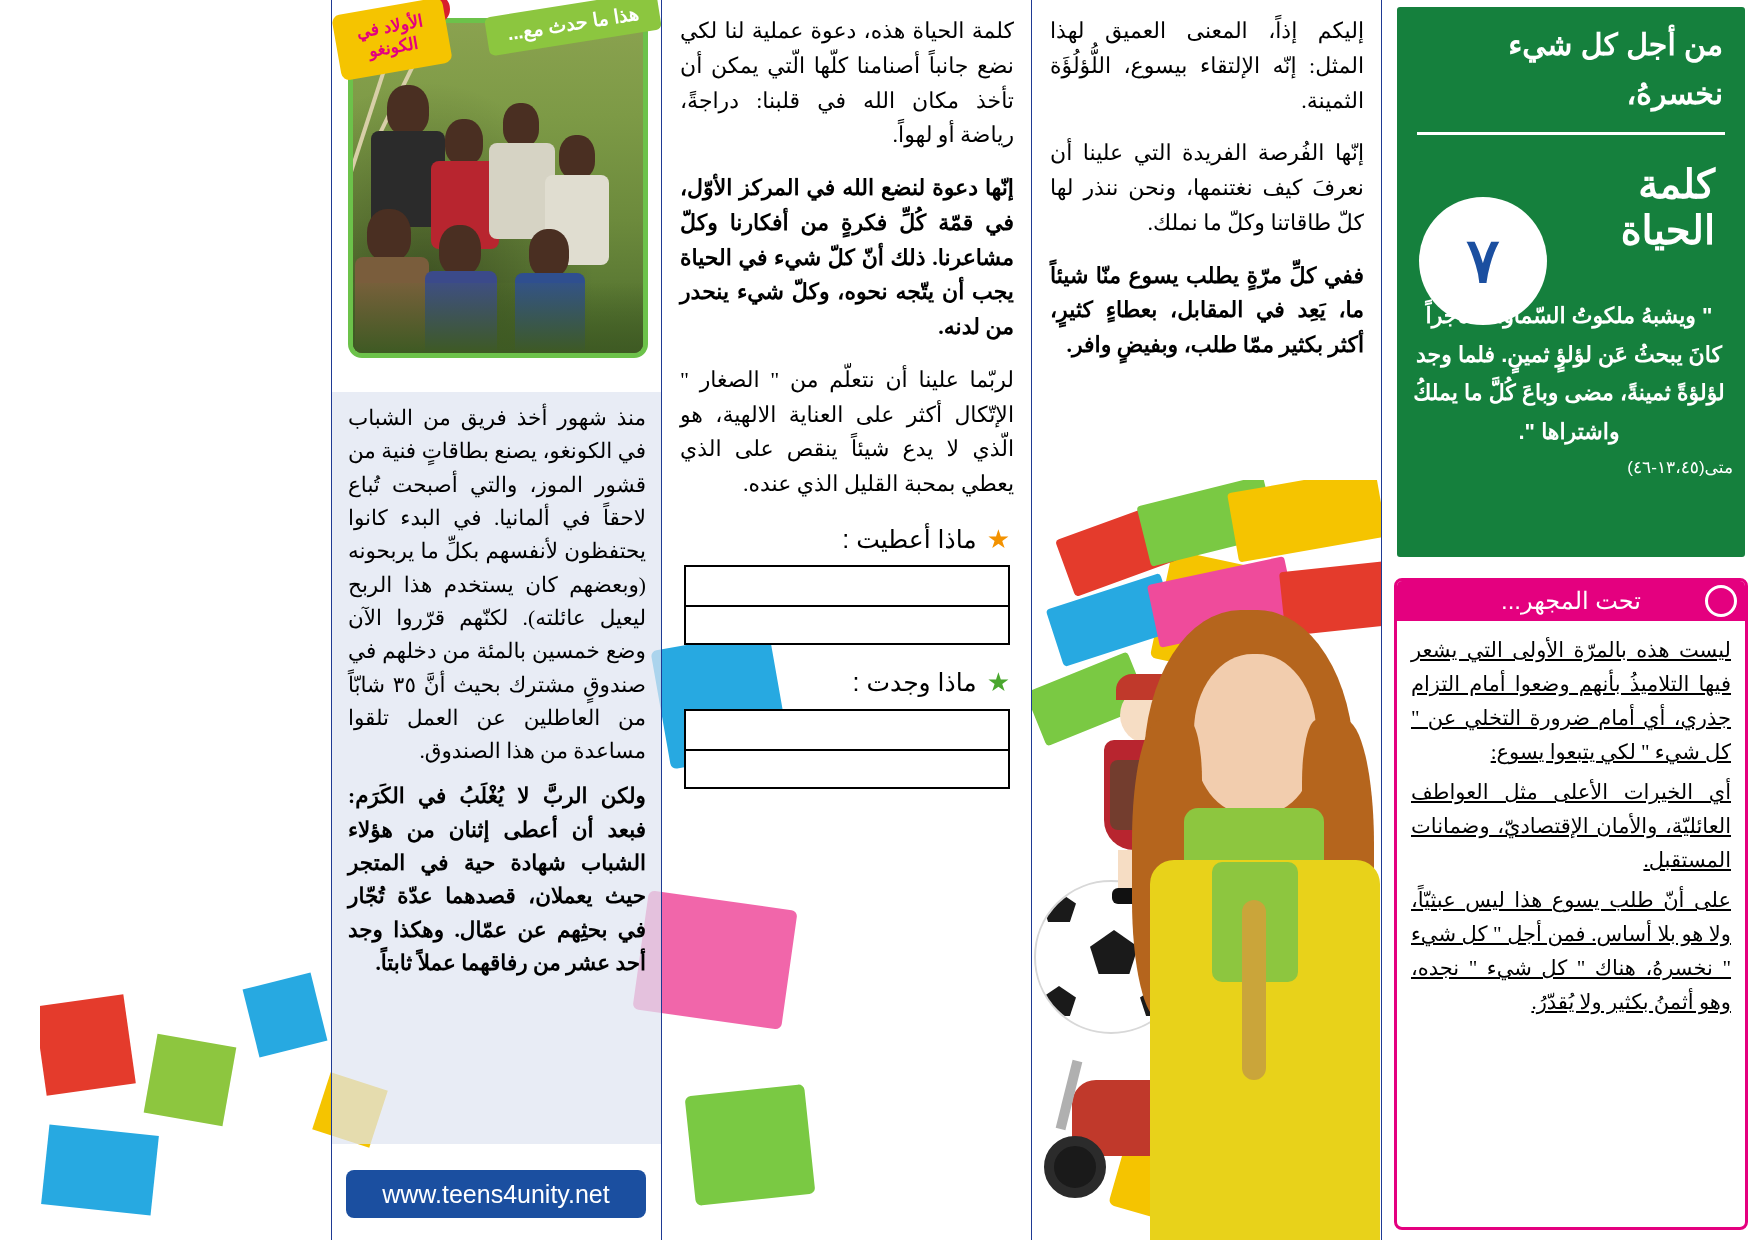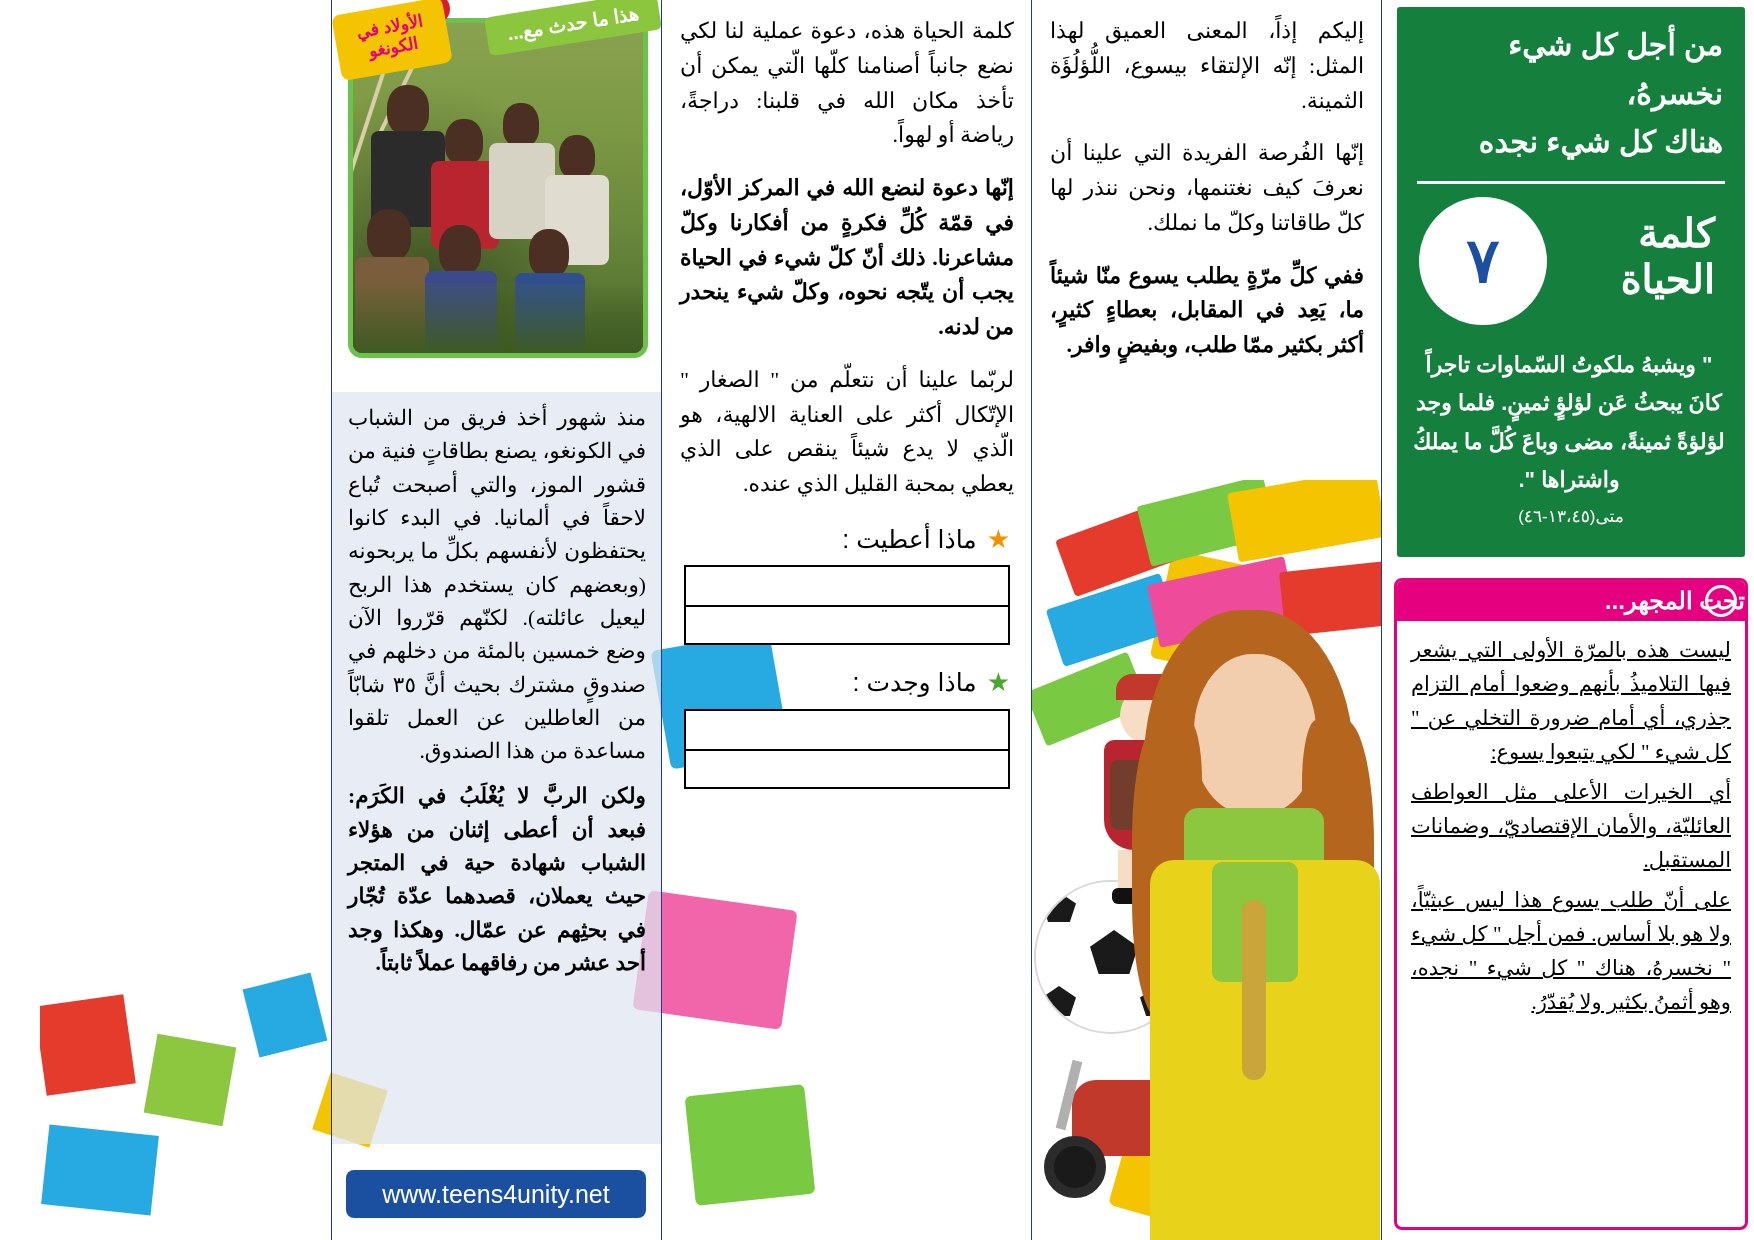--- a/index.html
+++ b/index.html
@@ -118,21 +118,21 @@
     line-height: 1.75;
     font-weight: bold;
     text-align: center;
     color: #ffffff;
     font-family: "Liberation Sans", sans-serif;
   }
   .bp-ref {
     margin-top: 6px;
     padding: 0 12px;
     font-size: 17px;
-    text-align: center;
+    text-align: right;
     color: #ffffff;
     font-family: "Liberation Sans", sans-serif;
     direction: rtl;
   }
 
   
   .micro-box {
     position: absolute;
     right: 6px;
     top: 578px;
@@ -143,22 +143,22 @@
     border-radius: 8px;
     box-sizing: border-box;
     z-index: 5;
     overflow: hidden;
   }
   .micro-head {
     height: 40px;
     background: #e4007f;
     color: #ffffff;
     font-size: 24px;
-    font-weight: bold;
-    text-align: right;
+    font-weight: normal;
+    text-align: center;
     line-height: 40px;
     font-family: "Liberation Sans", sans-serif;
     position: relative;
   }
   .micro-circle {
     position: absolute;
     right: 8px;
     top: 4px;
     width: 32px;
     height: 32px;
@@ -447,21 +447,20 @@
   <div class="vline" style="right:372px;"></div>
   <div class="vline" style="right:722px;"></div>
   <div class="vline" style="right:1092px;"></div>
   <div class="vline" style="right:1422px;"></div>
 
   <div class="col col-right">
 
     <div class="blue-panel">
       <div class="bp-title">
         <div>من أجل كل شيء نخسرهُ،</div>
-        <div>هناك كل شيء نجده</div>
       </div>
       <div class="bp-rule"></div>
       <div class="bp-sub">كلمة الحياة</div>
       <div class="bp-circle">
         <span>٧</span>
       </div>
       <div class="bp-quote">" ويشبهُ ملكوتُ السّماوات تاجراً كانَ يبحثُ عَن لؤلؤٍ ثمينٍ. فلما وجد لؤلؤةً ثمينةً، مضى وباعَ كُلَّ ما يملكُ واشتراها ".</div>
       <div class="bp-ref">متى(١٣،٤٥-٤٦)</div>
     </div>
 

